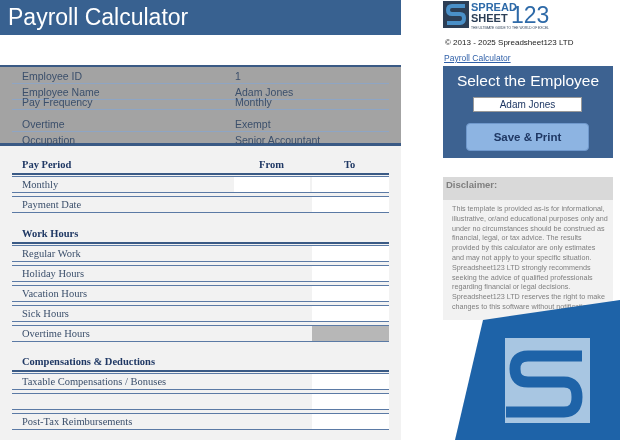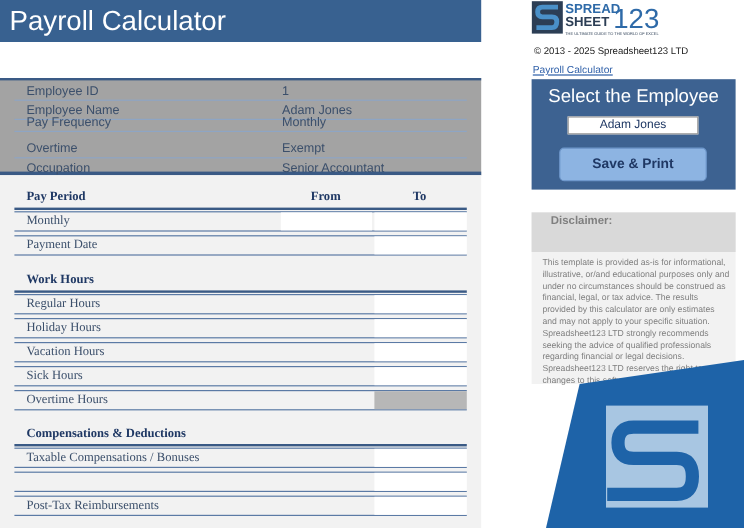--- a/index.html
+++ b/index.html
@@ -30,21 +30,21 @@
   .logo { position: absolute; left: 443px; top: 0px; width: 110px; height: 32px; }
   .copy { position: absolute; left: 445px; top: 38px; font-size: 8px; color: #222; }
   .link { position: absolute; left: 444px; top: 53px; font-size: 8.5px; color: #2e5fa8; text-decoration: underline; }
 
   .panel { position: absolute; left: 443px; top: 66px; width: 170px; height: 92px; background: #3d6291; }
   .panel .ptitle { position: absolute; left: 0; top: 6px; width: 170px; text-align: center; color: #ffffff; font-size: 15.5px; }
   .panel .pinput { position: absolute; left: 30px; top: 31px; width: 109px; height: 15px; background: #ffffff; border: 1px solid #999; font-size: 10px; color: #1f3864; text-align: center; line-height: 13px; }
   .panel .pbtn { position: absolute; left: 23px; top: 57px; width: 123px; height: 28px; background: #8db4e2; border: 1px solid #6f98cc; border-radius: 4px; font-size: 11.5px; font-weight: bold; color: #1f3864; text-align: center; line-height: 26px; cursor: pointer; }
 
   .disc { position: absolute; left: 443px; top: 177px; width: 170px; height: 143px; background: #f2f2f2; }
-  .disc .dhead { height: 33px; background: #d9d9d9; font-size: 9.5px; font-weight: bold; color: #7f7f7f; padding-left: 16px; line-height: 16px; }
+  .disc .dhead { height: 23px; background: #d9d9d9; font-size: 9.5px; font-weight: bold; color: #7f7f7f; padding-left: 3px; line-height: 16px; }
   .disc .dbody { padding: 4px 5px 0 9px; font-size: 7.2px; line-height: 9.8px; color: #7f7f7f; }
 
   .badge { position: absolute; left: 0; top: 0; width: 620px; height: 440px; pointer-events: none; }
 </style>
 </head>
 <body>
 
 <div class="page">
 
   <div class="titlebar">
@@ -90,21 +90,21 @@
     <div class="row" style="top:50px">
       <span class="lbl">Payment Date</span>
       <div class="cell" style="left:300px;width:77px"></div>
     </div>
 
     <div class="sec-head" style="top:82px">
       <span class="lbl">Work Hours</span>
     </div>
     <div class="sec-line" style="top:96px"></div>
     <div class="row" style="top:99px">
-      <span class="lbl">Regular Hours</span>
+      <span class="lbl">Regular Work</span>
       <div class="cell" style="left:300px;width:77px"></div>
     </div>
     <div class="row" style="top:119px">
       <span class="lbl">Holiday Hours</span>
       <div class="cell" style="left:300px;width:77px"></div>
     </div>
     <div class="row" style="top:139px">
       <span class="lbl">Vacation Hours</span>
       <div class="cell" style="left:300px;width:77px"></div>
     </div>

